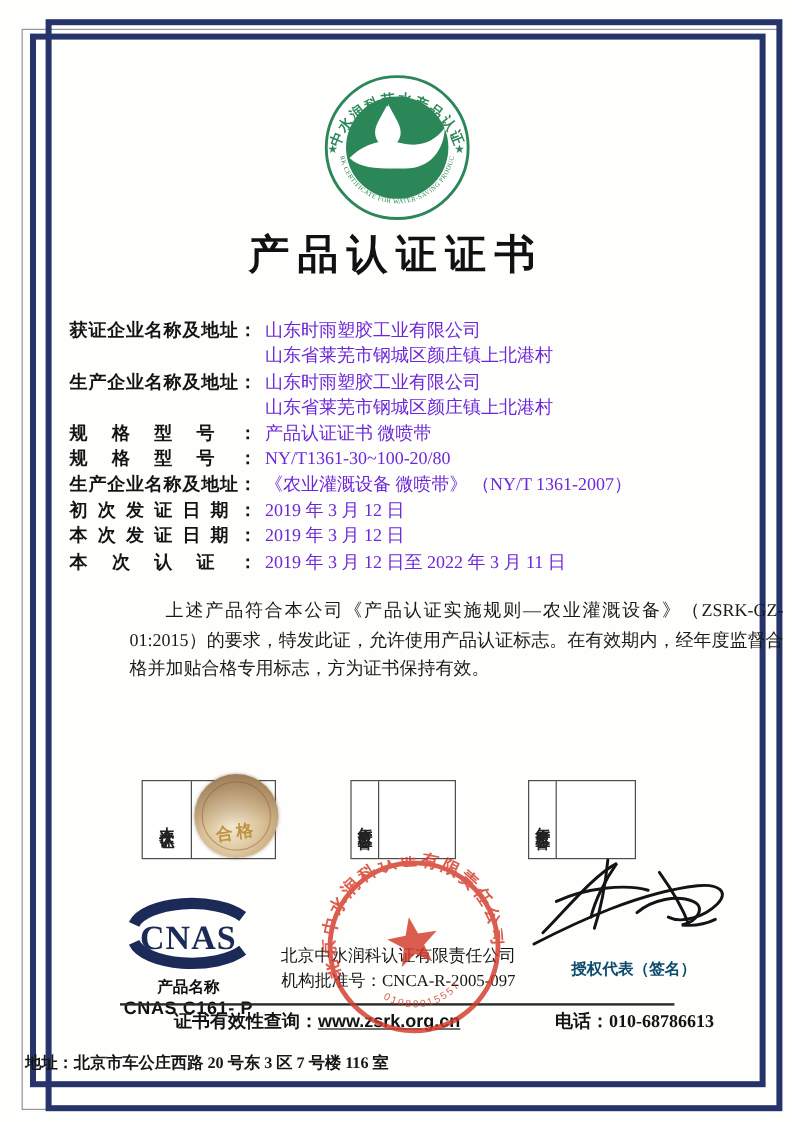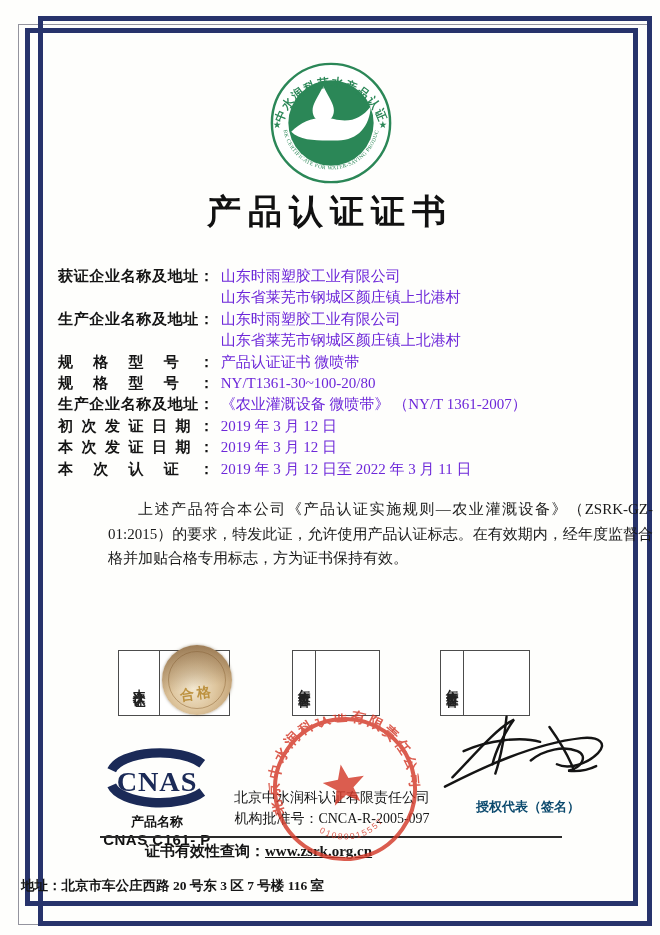--- a/index.html
+++ b/index.html
@@ -56,21 +56,21 @@
 
   .sig{position:absolute;left:438px;top:712px;width:180px;text-align:center;}
   .sig .cap{font-size:13px;font-weight:bold;margin-top:-2px;color:#0c4a6e;}
 
   .redstamp{position:absolute;left:270px;top:714px;width:150px;height:150px;opacity:.82;
             transform:rotate(-10deg);z-index:5;}
 
   .rule{position:absolute;left:100px;top:836px;width:462px;border-top:2px solid #2a2a2a;}
   .fquery{position:absolute;left:145px;top:842px;width:450px;display:flex;
           justify-content:space-between;font-size:15px;font-weight:bold;color:#141414;}
-  .fquery .url{text-decoration:underline;font-family:Liberation Serif, serif;}
+  .fquery .url{text-decoration:underline;font-family:Liberation Sans, sans-serif;}
   .address{position:absolute;left:0;top:877px;width:660px;text-align:left;font-size:13.5px;
            font-weight:bold;color:#161616;margin-left:21px;}
 </style>
 </head>
 <body>
 
 <div class="page">
 
   <div class="frame f-thin"></div>
   <div class="frame f-navy-a"></div>
@@ -195,17 +195,18 @@
       </text>
     </svg>
   </div>
 
   <div class="rule"></div>
 
   <div class="fquery">
     <span>
       <span>证书有效性查询：</span><span class="url">www.zsrk.org.cn</span>
     </span>
+    <span>电话：010-68786613</span>
   </div>
 
   <div class="address">地址：北京市车公庄西路 20 号东 3 区 7 号楼 116 室</div>
 
 </div>
 
 </body></html>

